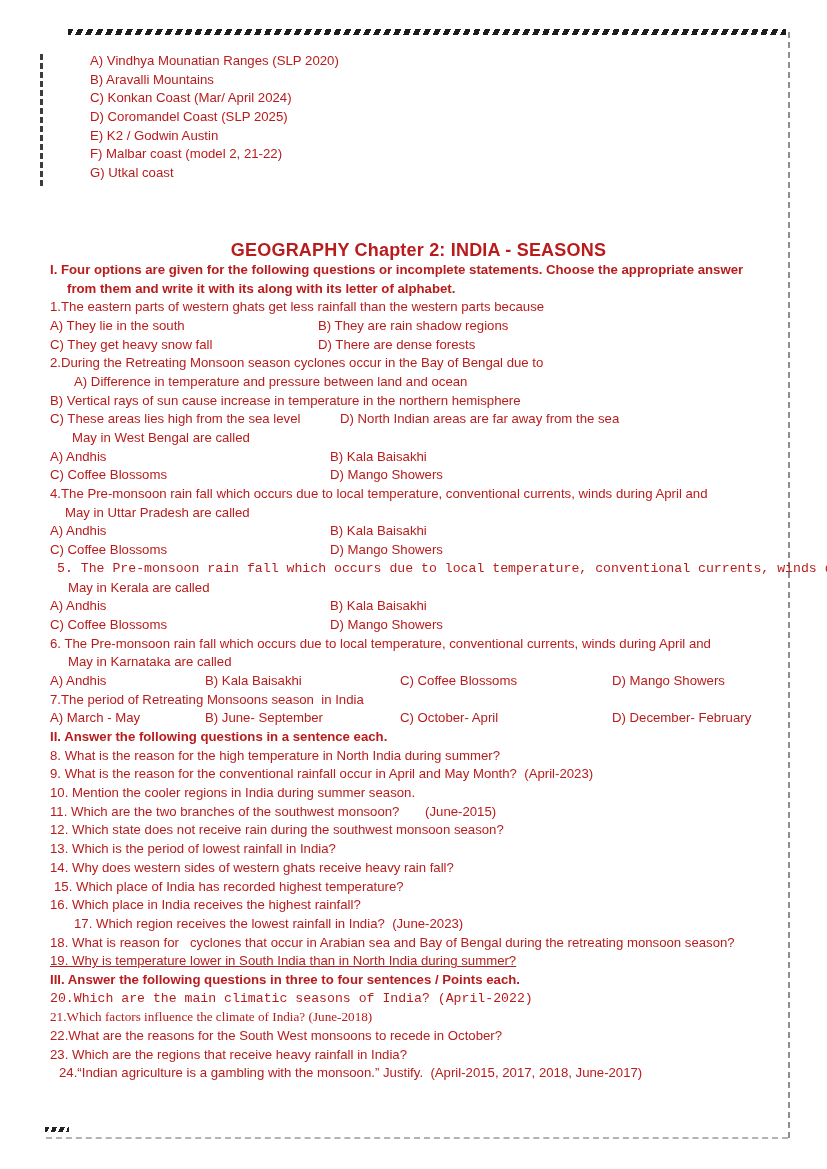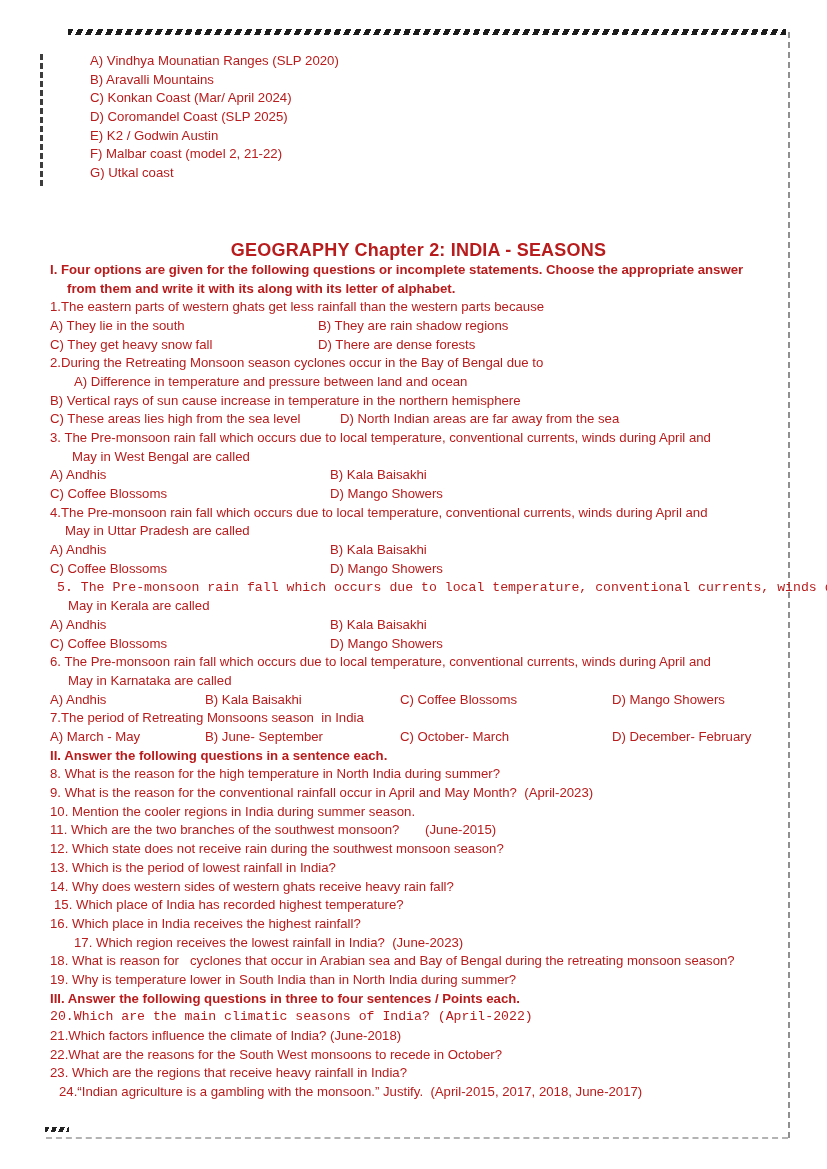--- a/index.html
+++ b/index.html
@@ -89,50 +89,49 @@
       <div class="line bold center title" style="margin-top: 56px;"><span>GEOGRAPHY Chapter 2: INDIA - SEASONS</span></div>
       <div class="line bold"><span class="seg" style="left: 0px;">I. Four options are given for the following questions or incomplete statements. Choose the appropriate answer</span></div>
       <div class="line bold"><span class="seg" style="left: 17px;">from them and write it with its along with its letter of alphabet.</span></div>
       <div class="line"><span class="seg" style="left: 0px;">1.The eastern parts of western ghats get less rainfall than the western parts because</span></div>
       <div class="line"><span class="seg" style="left: 0px;">A) They lie in the south</span><span class="seg" style="left: 268px;">B) They are rain shadow regions</span></div>
       <div class="line"><span class="seg" style="left: 0px;">C) They get heavy snow fall</span><span class="seg" style="left: 268px; text-align: right;">D) There are dense forests</span></div>
       <div class="line"><span class="seg" style="left: 0px;">2.During the Retreating Monsoon season cyclones occur in the Bay of Bengal due to</span></div>
       <div class="line"><span class="seg" style="left: 16px; margin-left: 8px;">A) Difference in temperature and pressure between land and ocean</span></div>
       <div class="line"><span class="seg" style="left: 0px;">B) Vertical rays of sun cause increase in temperature in the northern hemisphere</span></div>
       <div class="line"><span class="seg" style="left: 0px;">C) These areas lies high from the sea level</span><span class="seg" style="left: 290px;">D) North Indian areas are far away from the sea</span></div>
-      <div class="line"><span class="seg" style="left: 0px;">3. The Pre-monsoon rain fall which occurs due to local temperature, conventional currents, winds during April and</span></div>
       <div class="line"><span class="seg" style="left: 22px;">May in West Bengal are called</span></div>
       <div class="line"><span class="seg" style="left: 0px;">A) Andhis</span><span class="seg" style="left: 280px;">B) Kala Baisakhi</span></div>
       <div class="line"><span class="seg" style="left: 0px;">C) Coffee Blossoms</span><span class="seg" style="left: 280px;">D) Mango Showers</span></div>
       <div class="line"><span class="seg" style="left: 0px;">4.The Pre-monsoon rain fall which occurs due to local temperature, conventional currents, winds during April and</span></div>
       <div class="line"><span class="seg" style="left: 15px;">May in Uttar Pradesh are called</span></div>
       <div class="line"><span class="seg" style="left: 0px;">A) Andhis</span><span class="seg" style="left: 280px;">B) Kala Baisakhi</span></div>
       <div class="line"><span class="seg" style="left: 0px;">C) Coffee Blossoms</span><span class="seg" style="left: 280px;">D) Mango Showers</span></div>
       <div class="line"><span class="seg" style="left: 7px; font-family: Liberation Mono, monospace;">5. The Pre-monsoon rain fall which occurs due to local temperature, conventional currents, winds during April and</span></div>
       <div class="line"><span class="seg" style="left: 18px;">May in Kerala are called</span></div>
       <div class="line"><span class="seg" style="left: 0px;">A) Andhis</span><span class="seg" style="left: 280px;">B) Kala Baisakhi</span></div>
       <div class="line"><span class="seg" style="left: 0px;">C) Coffee Blossoms</span><span class="seg" style="left: 280px;">D) Mango Showers</span></div>
       <div class="line"><span class="seg" style="left: 0px;">6. The Pre-monsoon rain fall which occurs due to local temperature, conventional currents, winds during April and</span></div>
       <div class="line"><span class="seg" style="left: 18px;">May in Karnataka are called</span></div>
       <div class="line"><span class="seg" style="left: 0px;">A) Andhis</span><span class="seg" style="left: 155px;">B) Kala Baisakhi</span><span class="seg" style="left: 350px;">C) Coffee Blossoms</span><span class="seg" style="left: 562px;">D) Mango Showers</span></div>
       <div class="line"><span class="seg" style="left: 0px;">7.The period of Retreating Monsoons season  in India</span></div>
-      <div class="line"><span class="seg" style="left: 0px;">A) March - May</span><span class="seg" style="left: 155px;">B) June- September</span><span class="seg" style="left: 350px;">C) October- March</span><span class="seg" style="left: 562px;">D) December- February</span></div>
+      <div class="line"><span class="seg" style="left: 0px;">A) March - May</span><span class="seg" style="left: 155px;">B) June- September</span><span class="seg" style="left: 350px;">C) October- April</span><span class="seg" style="left: 562px;">D) December- February</span></div>
       <div class="line bold"><span class="seg" style="left: 0px;">II. Answer the following questions in a sentence each.</span></div>
       <div class="line"><span class="seg" style="left: 0px;">8. What is the reason for the high temperature in North India during summer?</span></div>
       <div class="line"><span class="seg" style="left: 0px;">9. What is the reason for the conventional rainfall occur in April and May Month?  (April-2023)</span></div>
       <div class="line"><span class="seg" style="left: 0px;">10. Mention the cooler regions in India during summer season.</span></div>
       <div class="line"><span class="seg" style="left: 0px;">11. Which are the two branches of the southwest monsoon?       (June-2015)</span></div>
       <div class="line"><span class="seg" style="left: 0px;">12. Which state does not receive rain during the southwest monsoon season?</span></div>
       <div class="line"><span class="seg" style="left: 0px;">13. Which is the period of lowest rainfall in India?</span></div>
       <div class="line"><span class="seg" style="left: 0px;">14. Why does western sides of western ghats receive heavy rain fall?</span></div>
       <div class="line"><span class="seg" style="left: 4px;">15. Which place of India has recorded highest temperature?</span></div>
       <div class="line"><span class="seg" style="left: 0px;">16. Which place in India receives the highest rainfall?</span></div>
       <div class="line"><span class="seg" style="left: 0px; margin-left: 24px;">17. Which region receives the lowest rainfall in India?  (June-2023)</span></div>
       <div class="line"><span class="seg" style="left: 0px;">18. What is reason for   cyclones that occur in Arabian sea and Bay of Bengal during the retreating monsoon season?</span></div>
-      <div class="line"><span class="seg" style="left: 0px;">19. Why is temperature lower in South India than in North India during summer?</span></div>
+      <div class="line"><span class="seg" style="left: 0px; text-decoration: underline;">19. Why is temperature lower in South India than in North India during summer?</span></div>
       <div class="line bold"><span class="seg" style="left: 0px;">III. Answer the following questions in three to four sentences / Points each.</span></div>
       <div class="line"><span class="seg" style="left: 0px; font-family: Liberation Mono, monospace;">20.Which are the main climatic seasons of India? (April-2022)</span></div>
-      <div class="line"><span class="seg" style="left: 0px;">21.Which factors influence the climate of India? (June-2018)</span></div>
+      <div class="line"><span class="seg" style="left: 0px; font-family: Liberation Serif, serif;">21.Which factors influence the climate of India? (June-2018)</span></div>
       <div class="line"><span class="seg" style="left: 0px;">22.What are the reasons for the South West monsoons to recede in October?</span></div>
       <div class="line"><span class="seg" style="left: 0px;">23. Which are the regions that receive heavy rainfall in India?</span></div>
       <div class="line"><span class="seg" style="left: 0px; margin-left: 9px;">24.“Indian agriculture is a gambling with the monsoon.” Justify.  (April-2015, 2017, 2018, June-2017)</span></div>
     </div>
 </div>
 
 </body></html>

